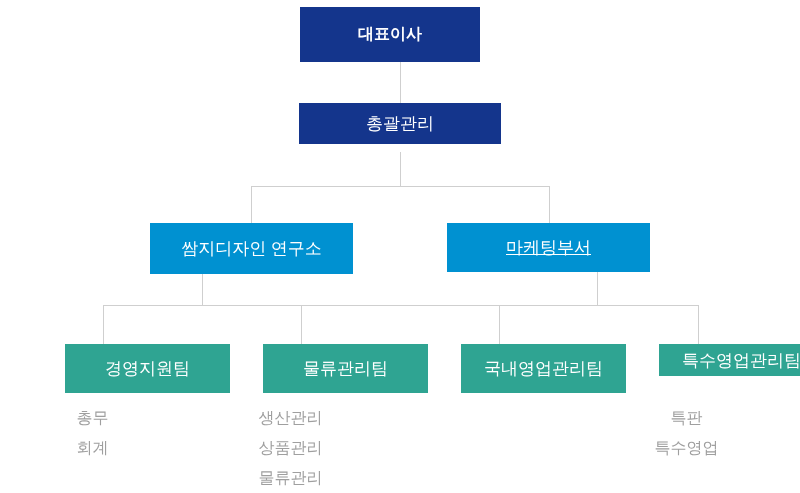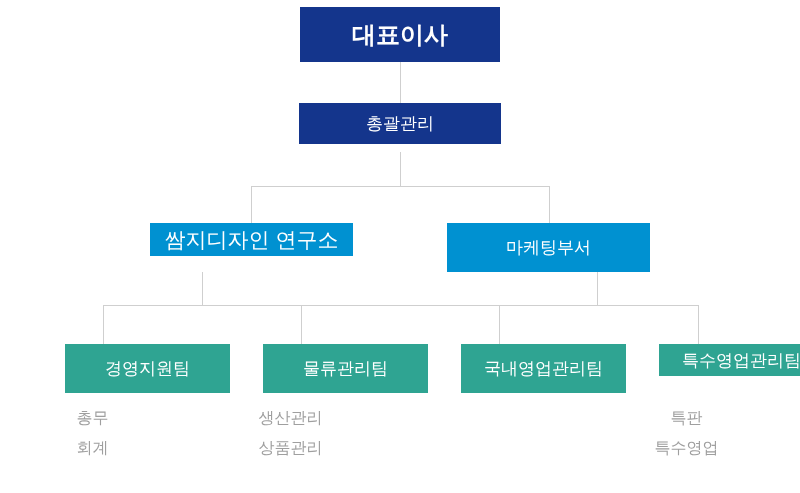--- a/index.html
+++ b/index.html
@@ -6,24 +6,24 @@
   body{font-family:"Liberation Sans","DejaVu Sans",sans-serif;background:#ffffff;}
   .canvas{position:relative;width:800px;height:493px;background:#ffffff;overflow:hidden;}
 
   .node{position:absolute;display:flex;align-items:center;justify-content:center;
         color:#ffffff;text-align:center;box-sizing:border-box;}
 
   .node.navy{background:var(--navy,#14358c);}
   .node.blue{background:var(--blue,#0091d1);}
   .node.teal{background:var(--teal,#2fa492);margin-left:44px;}
 
-  #node-ceo{left:300px;top:7px;width:200px;height:55px;font-size:24px;font-weight:700;}
+  #node-ceo{left:300px;top:7px;width:180px;height:55px;font-size:16px;font-weight:700;}
   #node-mgmt{left:299px;top:103px;width:202px;height:41px;font-size:17px;font-weight:500;}
-  #dept-0{left:150px;top:223px;width:203px;height:33px;font-size:21px;font-weight:500;}
-  #dept-1{left:447px;top:223px;width:203px;height:49px;font-size:17px;font-weight:500;}
+  #dept-0{left:150px;top:223px;width:203px;height:51px;font-size:17px;font-weight:500;}
+  #dept-1{left:447px;top:223px;width:203px;height:49px;font-size:17px;font-weight:500;text-decoration:underline;}
   #team-0{left:21px;top:344px;width:165px;height:49px;font-size:17px;font-weight:500;}
   #team-1{left:219px;top:344px;width:165px;height:49px;font-size:17px;font-weight:500;}
   #team-2{left:417px;top:344px;width:165px;height:49px;font-size:17px;font-weight:500;}
   #team-3{left:615px;top:344px;width:165px;height:32px;font-size:17px;font-weight:500;}
 
   .line{position:absolute;background:var(--line,#cfcfcf);}
 
   .sublist{position:absolute;top:403px;width:165px;text-align:center;
            color:var(--subitem_text,#9f9f9f);font-size:16px;}
   .sublist div{line-height:30px;}
@@ -78,19 +78,20 @@
     <span>특수영업관리팀</span>
   </div>
 
   <div class="sublist" id="sublist-0">
     <div>총무</div>
     <div>회계</div>
   </div>
   <div class="sublist" id="sublist-1">
     <div>생산관리</div>
     <div>상품관리</div>
+    <div>물류관리</div>
   </div>
   <div class="sublist" id="sublist-3">
     <div>특판</div>
     <div>특수영업</div>
   </div>
 
 </div>
 
 </body></html>

